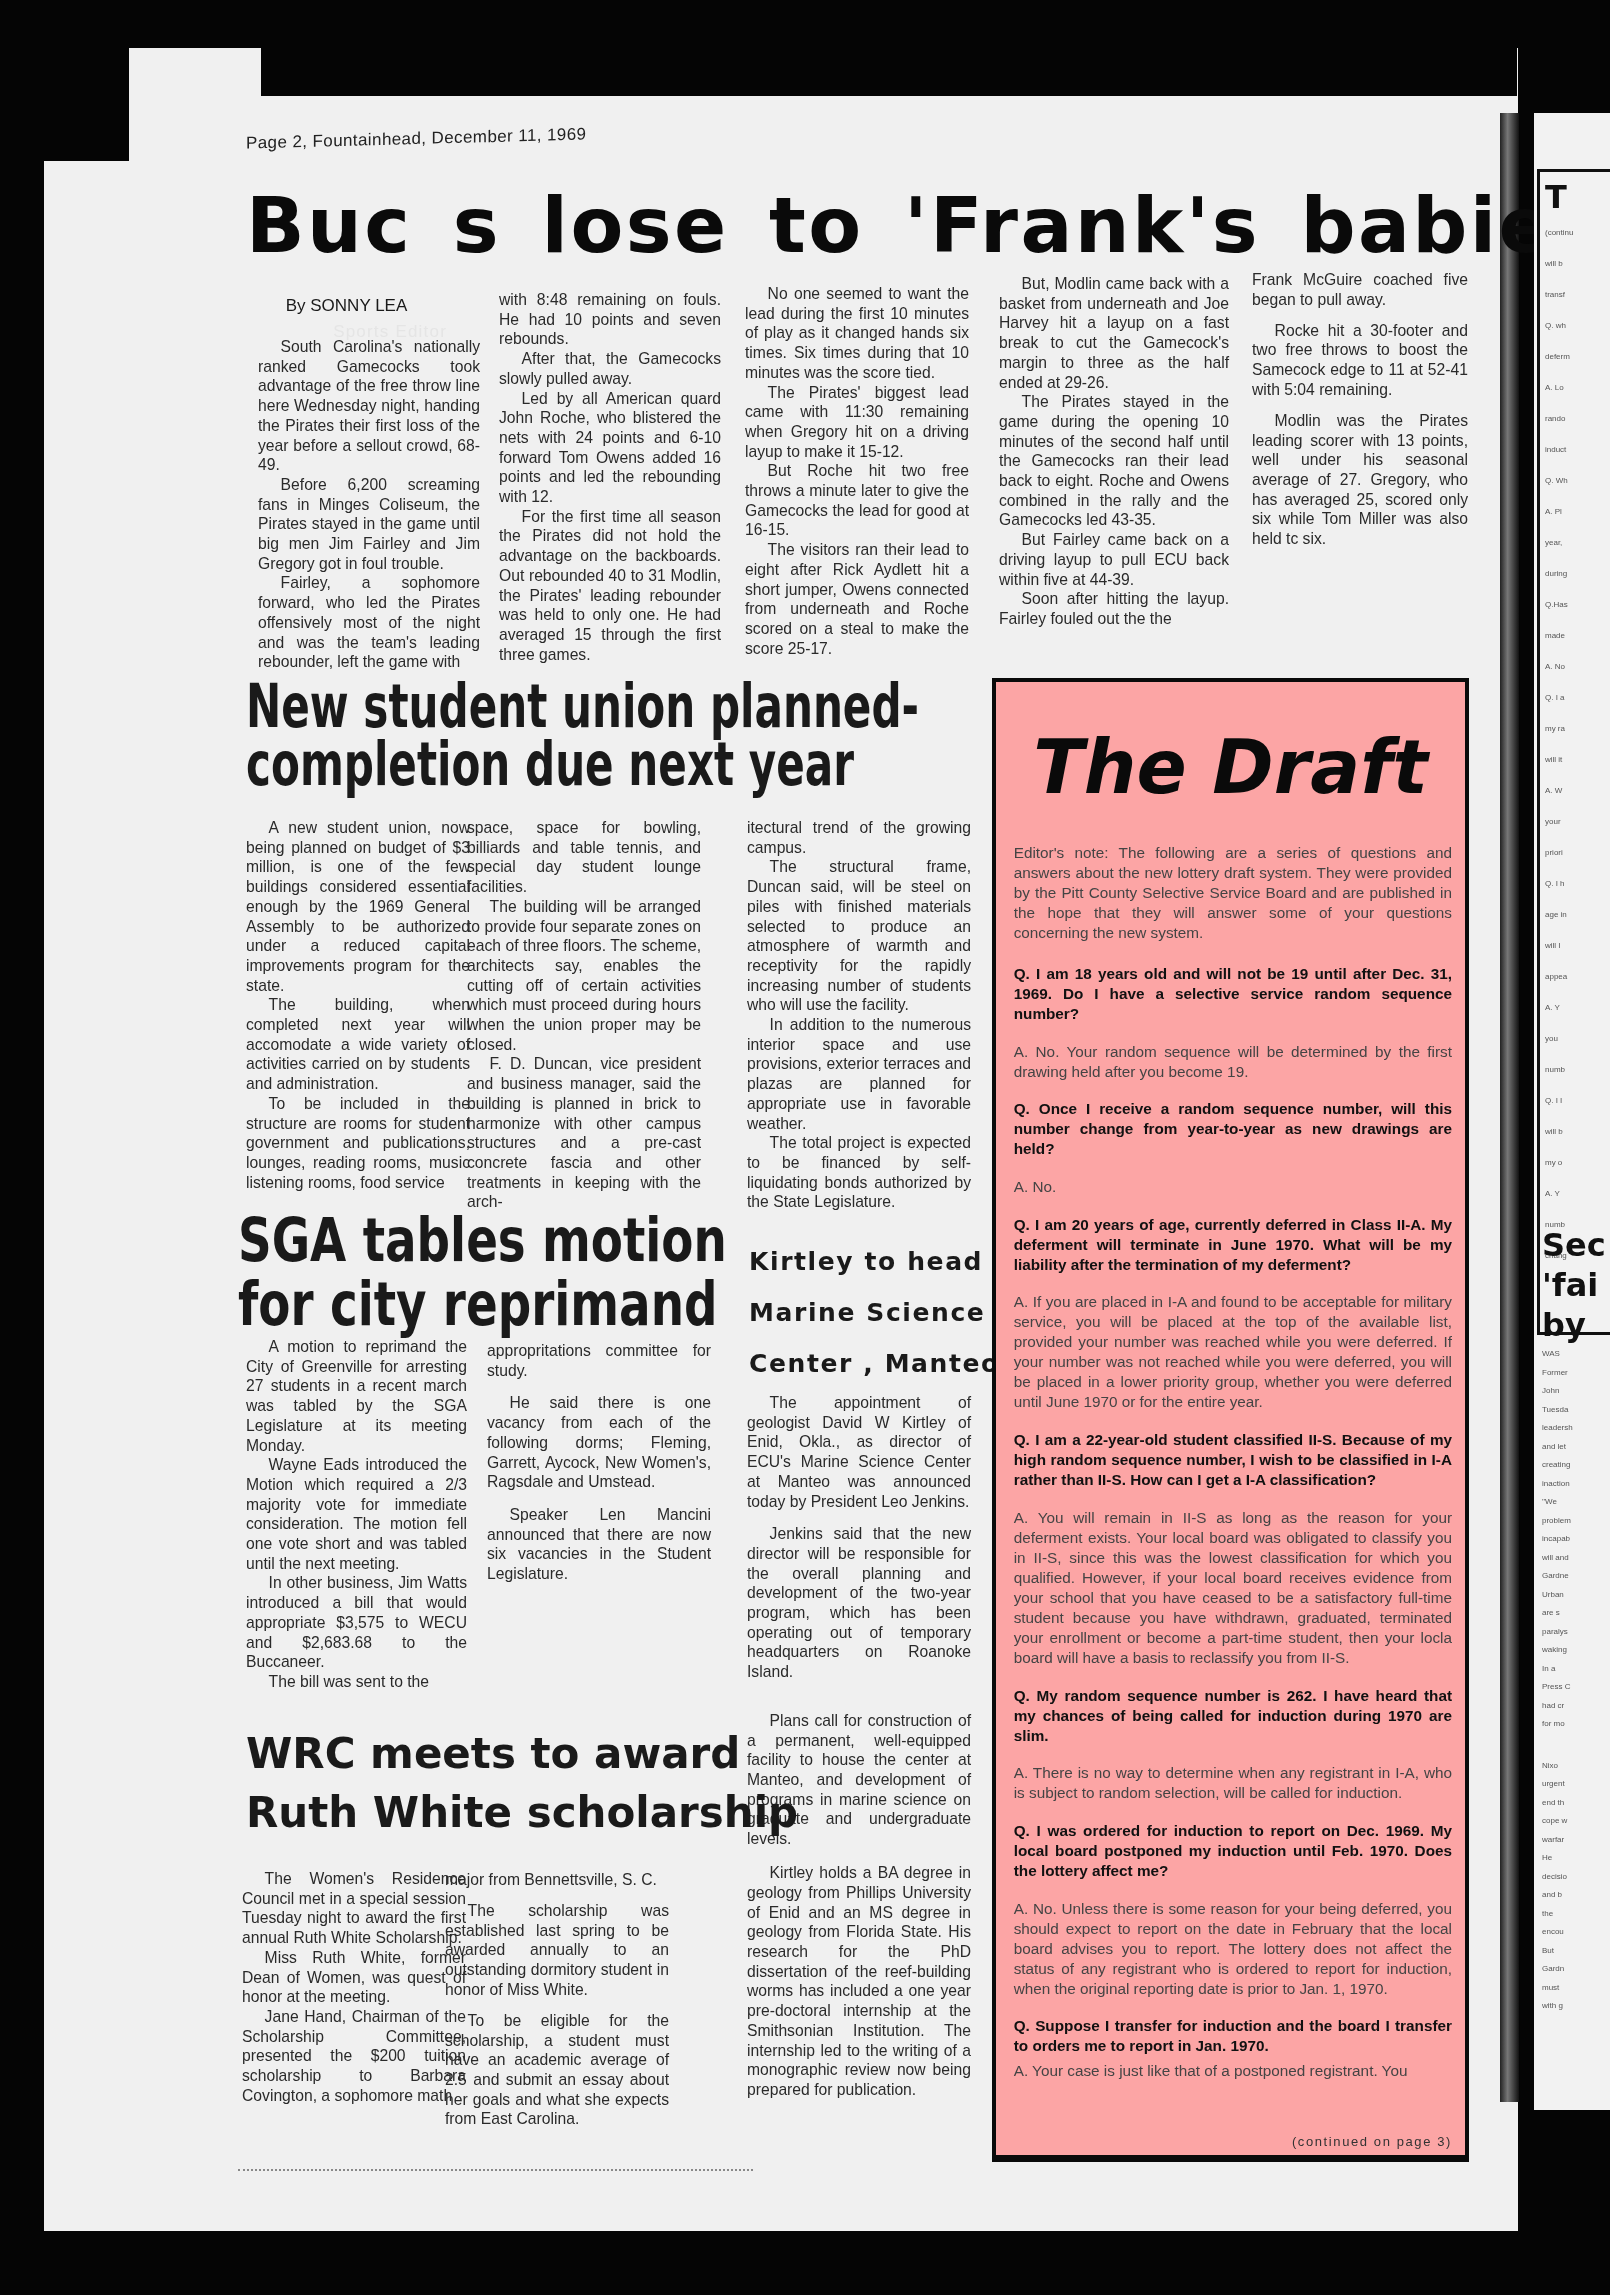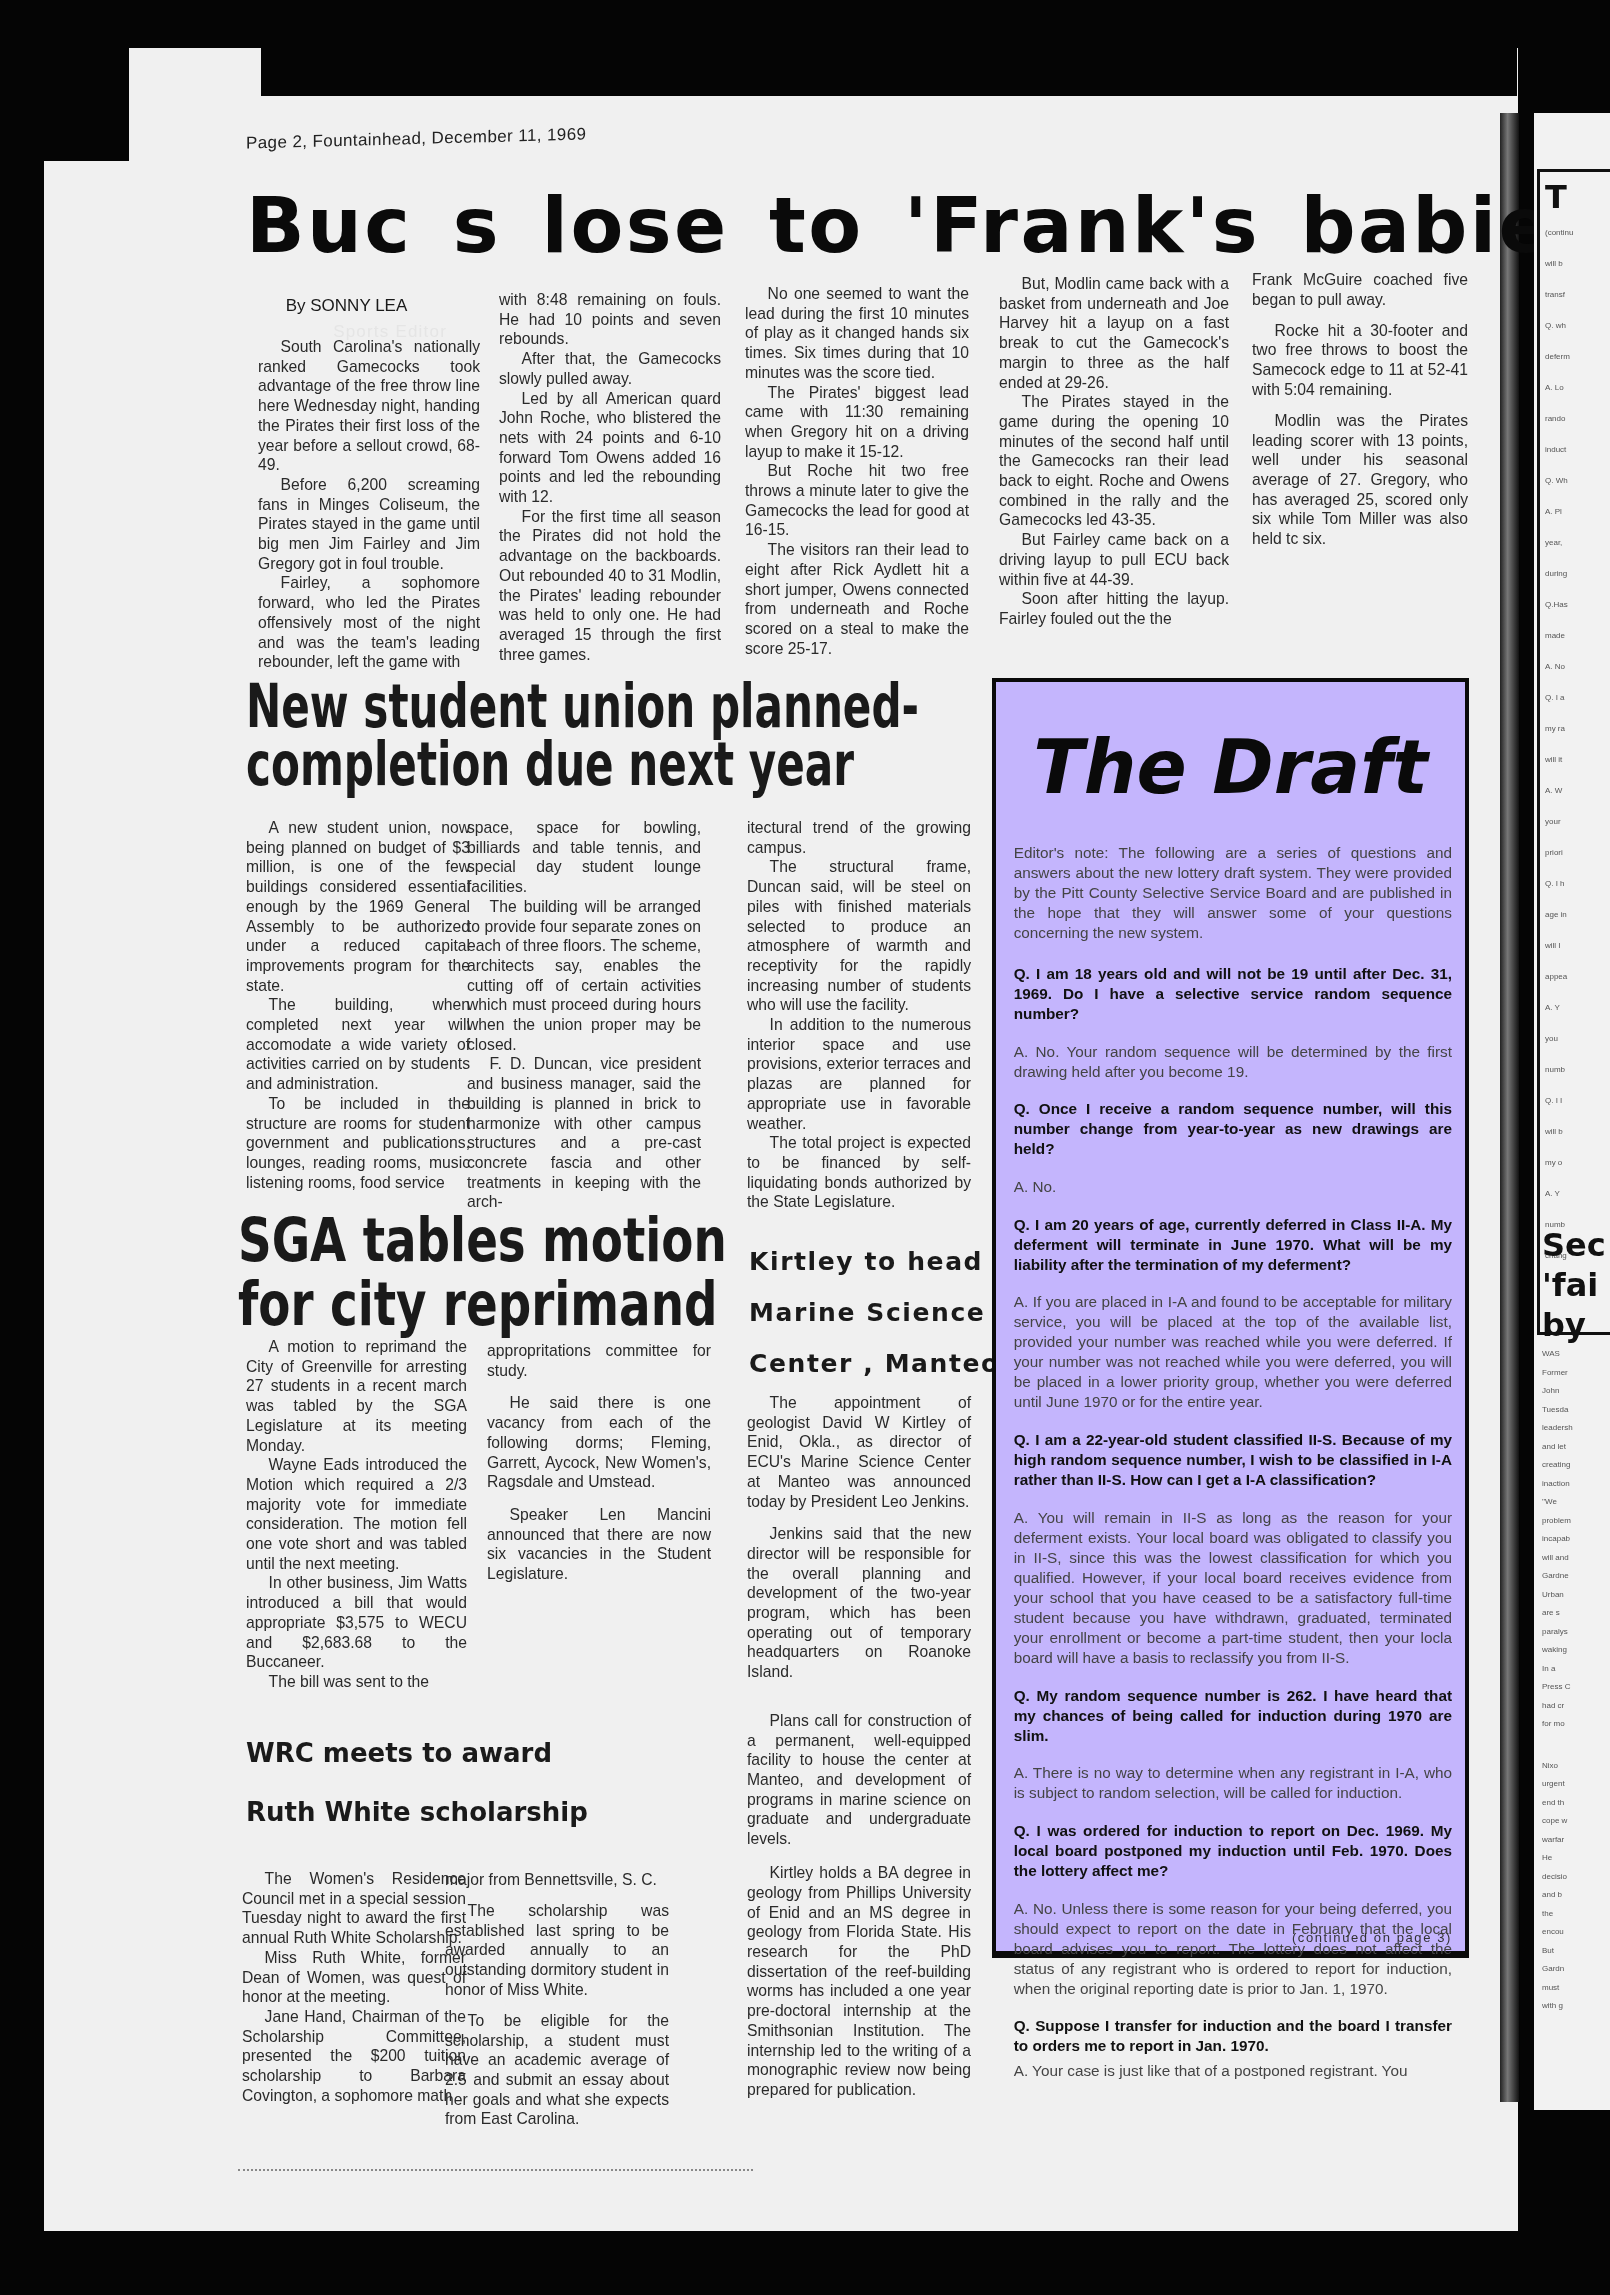--- a/index.html
+++ b/index.html
@@ -13,22 +13,22 @@
   .folio{left:246px;top:129px;font-size:17px;font-family:"Liberation Sans Narrow","Liberation Sans",sans-serif;letter-spacing:0.4px;color:#222;transform:skewY(-1.5deg);}
   .h1{font-family:"DejaVu Sans",sans-serif;font-weight:bold;color:#0a0a0a;}
   .bucs{left:246px;top:181px;font-size:77px;letter-spacing:2.4px;word-spacing:11.3px;white-space:nowrap;}
   .byline{font-size:17px;text-align:center;width:201px;}
   .sub{font-size:17px;letter-spacing:1.2px;color:#e5e5e5;text-align:right;width:201px;}
   .col{font-size:15.7px;line-height:19.7px;text-align:justify;color:#2a2a2a;}
   .col p{margin:0;text-indent:22.6px;}
   .union-h{left:246px;top:677px;font-family:"Liberation Sans Narrow","DejaVu Sans Condensed","DejaVu Sans",sans-serif;font-weight:bold;font-size:60px;line-height:58px;transform:scaleX(0.78);transform-origin:left top;white-space:nowrap;}
   .sga-h{left:238px;top:1208px;font-family:"DejaVu Sans",sans-serif;font-weight:bold;font-size:60px;line-height:64px;transform:scaleX(0.78);transform-origin:left top;white-space:nowrap;}
   .kirt-h{left:749px;top:1236px;font-size:25px;line-height:51px;font-family:"DejaVu Sans",sans-serif;font-weight:bold;letter-spacing:1.6px;white-space:nowrap;}
-  .wrc-h{left:246px;top:1724px;font-family:"DejaVu Sans",sans-serif;font-weight:bold;font-size:26px;line-height:59px;white-space:nowrap;}
-  .draftbox{left:992px;top:678px;width:477px;height:1280px;border:4px solid #0a0a0a;border-bottom-width:7.2px;background:#c4b5fd;box-sizing:border-box;}
+  .wrc-h{left:246px;top:1724px;font-family:"DejaVu Sans",sans-serif;font-weight:bold;font-size:42px;line-height:59px;white-space:nowrap;}
+  .draftbox{left:992px;top:678px;width:477px;height:1484px;border:4px solid #0a0a0a;border-bottom-width:7.2px;background:#fca5a5;box-sizing:border-box;}
   .draft-title{position:absolute;left:0;width:100%;top:42px;text-align:center;font-family:"DejaVu Sans",sans-serif;font-weight:bold;font-style:italic;font-size:74px;color:#0a0a0a;}
   .draft-body{position:absolute;left:17.7px;right:13px;top:161px;font-size:15.3px;line-height:20px;color:#333;text-align:justify;}
   .draft-body .note{margin:0 0 21px 0;color:#444;}
   .draft-body .q{font-weight:bold;color:#111;margin:0 0 17.7px 0;}
   .draft-body .a{margin:0 0 17.7px 0;color:#444;}
   .cont{position:absolute;right:13px;bottom:6.4px;font-size:13px;letter-spacing:1.6px;color:#333;}
   .dots{left:238px;top:2169px;width:515px;border-top:2.4px dotted #888;}
   .np{font-size:8px;line-height:11.3px;color:#555;}
   .np .t{font-size:32px;font-family:"DejaVu Sans",sans-serif;font-weight:bold;color:#111;line-height:40px;}
 </style>

